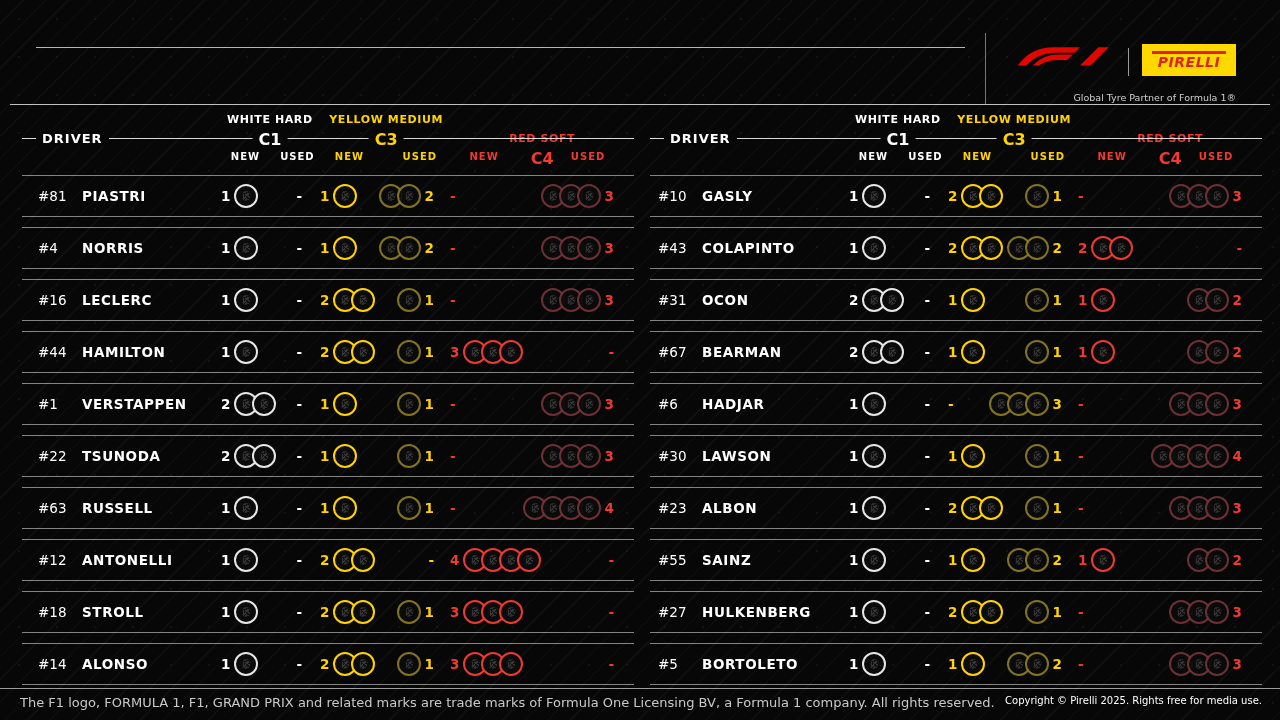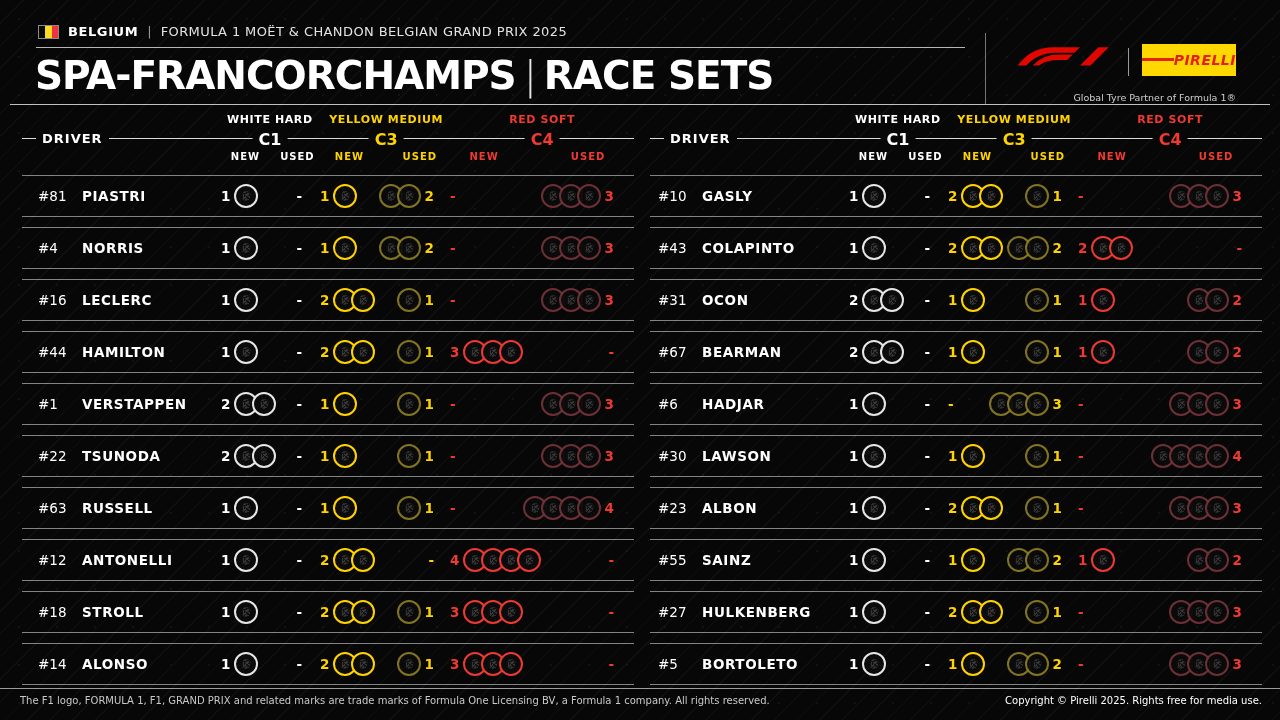--- a/index.html
+++ b/index.html
@@ -23,38 +23,38 @@
   .event{font-size:13px;color:#e3e3e3;letter-spacing:.4px;}
   .top-line{position:absolute;left:36px;top:47px;width:929px;height:1px;background:rgba(255,255,255,.7);}
   .vline{position:absolute;left:985px;top:33px;width:1px;height:71px;background:rgba(255,255,255,.45);}
   .title{position:absolute;left:35px;top:53px;font-size:39px;font-weight:900;letter-spacing:-1px;white-space:nowrap;}
   .title .tsep{font-weight:200;color:#e8e8e8;padding:0 8px;}
   .title-line{position:absolute;left:10px;top:104px;width:1260px;height:1px;background:rgba(255,255,255,.75);}
   
   .f1logo{position:absolute;left:1016px;top:40px;width:96px;height:32px;}
   .logo-div{position:absolute;left:1128px;top:48px;width:1px;height:28px;background:#9a9a9a;}
   .pirelli{position:absolute;left:1142px;top:44px;width:94px;height:32px;background:#ffd800;
-    display:flex;align-items:center;justify-content:center;}
+    display:flex;flex-direction:column;align-items:center;justify-content:center;}
   .pirelli .pbar{width:74px;height:3px;background:#e32119;margin-bottom:1px;}
   .pirelli .ptxt{font-size:14px;font-weight:bold;font-style:italic;color:#e32119;letter-spacing:.5px;line-height:1;}
   .partner{position:absolute;left:1016px;top:92px;width:220px;text-align:right;font-size:9.5px;color:#cfcfcf;}
   
   .tables{position:absolute;left:22px;top:112px;width:1240px;display:flex;gap:16px;}
   .half{width:612px;}
   .thead{position:relative;height:50px;margin-bottom:13px;}
   .thead .hline{position:absolute;left:0;right:0;top:26px;height:1px;background:rgba(255,255,255,.85);}
   .lbl{position:absolute;transform:translateX(-50%);white-space:nowrap;font-weight:bold;}
   .lbl.name{top:1px;font-size:11px;letter-spacing:.6px;}
   .lbl.code{top:18px;font-size:16px;background:#070707;padding:0 6px;}
   .lbl.nu{top:39px;font-size:10px;letter-spacing:1px;}
   .lbl.drv-lbl{left:14px;transform:none;top:19px;font-size:13px;letter-spacing:1px;background:#070707;padding:0 6px;color:#fff;}
   .w{color:#ffffff;}
   .y{color:#ffd300;}
   .r{color:#f03a30;}
-  .pos-c1{left:40.5%;} .pos-c3{left:59.5%;} .pos-c4{left:85%;}
+  .pos-c1{left:40.5%;} .pos-c3{left:59.5%;} .pos-c4{left:85%;margin-top:19px;}
   .pos-c1n{left:36.5%;} .pos-c1u{left:45%;}
   .pos-c3n{left:53.5%;} .pos-c3u{left:65%;}
   .pos-c4n{left:75.5%;} .pos-c4u{left:92.5%;}
   
   .row{display:grid;grid-template-columns:183px 115px 130px 184px;align-items:center;height:40px;
     border-top:1px solid rgba(255,255,255,.5);border-bottom:1px solid rgba(255,255,255,.5);margin-bottom:10px;}
   .drv{display:flex;align-items:center;padding-left:16px;}
   .half.rhalf .drv{padding-left:8px;}
   .dnum{width:44px;font-size:13.5px;font-weight:normal;}
   .dname{font-size:13.5px;font-weight:bold;letter-spacing:.6px;}
@@ -70,44 +70,31 @@
   .tire + .tire{margin-left:-6px;}
   .tire::after{content:"";position:absolute;inset:3px;border-radius:50%;
     background:repeating-conic-gradient(#3a3a3a 0 7deg,#141414 7deg 14deg);
     box-shadow:inset 0 0 0 2px #0a0a0a, inset 0 0 5px #000;}
   .tire.c1{--tc:#e6e6e6;}
   .tire.c3{--tc:#ffd300;} .tire.c3.used{--tc:#8d7d26;}
   .tire.c4{--tc:#ea3a31;} .tire.c4.used{--tc:#73343a;}
   .tire.used{opacity:.92;}
   
   .fline{position:absolute;left:0;right:0;top:688px;height:1px;background:rgba(255,255,255,.6);}
-  .foot-left{position:absolute;left:20px;top:695px;font-size:10px;color:#c9c9c9;}
+  .foot-left{position:absolute;left:20px;top:695px;font-size:13px;color:#c9c9c9;}
   .foot-right{position:absolute;right:18px;top:695px;font-size:10px;font-weight:normal;color:#fff;}
 </style>
 </head>
 <body>
 
 <div class="canvas">
 
-  <div class="top">
-    <span class="flag">
-        <i class="f1c"></i>
-        <i class="f2c"></i>
-        <i class="f3c"></i>
-      </span>
-    <span class="country">BELGIUM</span>
-    <span class="hsep">|</span>
-    <span class="event">FORMULA 1 MOËT &amp; CHANDON BELGIAN GRAND PRIX 2025</span>
-  </div>
   <div class="top-line"></div>
   <div class="vline"></div>
 
-  <div class="title">
-    <span>SPA-FRANCORCHAMPS</span><span class="tsep">|</span><span>RACE SETS</span>
-  </div>
   <div class="title-line"></div>
 
   <svg class="f1logo" viewBox="0 0 120 32">
     <path fill="#e10600" d="M2 28 C13 13, 27 5, 47 5 L80 5 L73 12 L49 12 C34 12, 22 18, 13 28 Z"></path>
     <path fill="#e10600" d="M21 28 C30 18, 41 14, 54 14 L71 14 L64 21 L54 21 C44 21, 35 23, 29 28 Z"></path>
     <path fill="#e10600" d="M80 28 L103 5 L116 5 L93 28 Z"></path>
   </svg>
   <div class="logo-div"></div>
   <div class="pirelli">
     <div class="pbar"></div>

